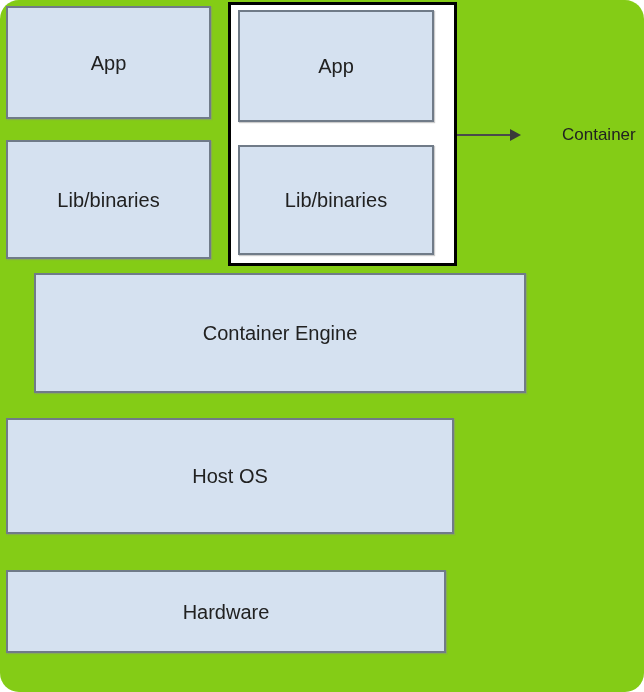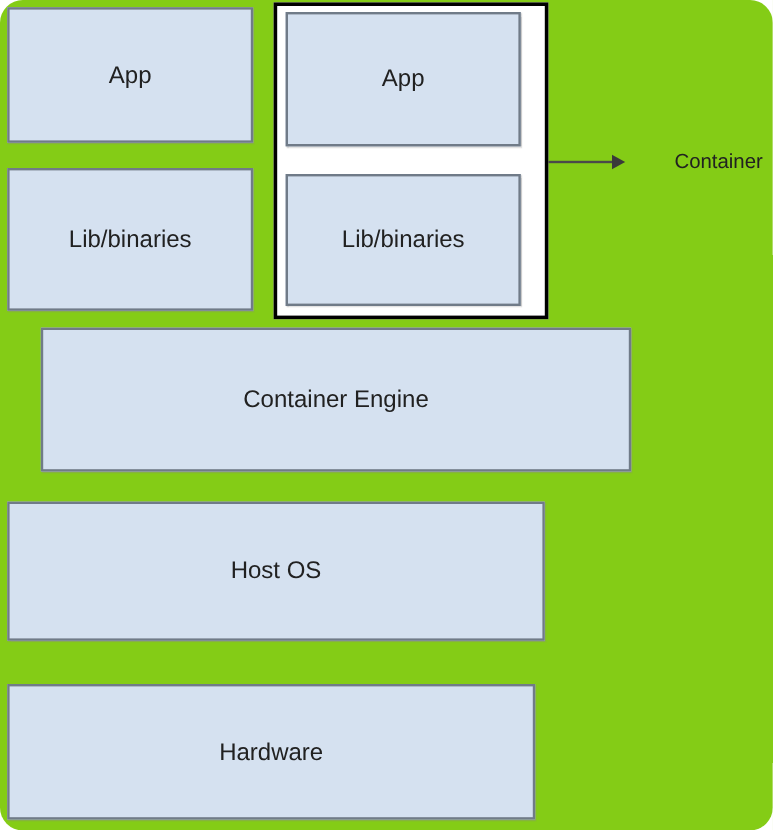--- a/index.html
+++ b/index.html
@@ -40,21 +40,21 @@
     left: 228px; top: 2px;
     width: 229px; height: 264px;
     border: 3px solid #000000;
     background: #ffffff;
   }
   .box-ct-app { left: 7px; top: 5px;   width: 196px; height: 112px; }
   .box-ct-lib { left: 7px; top: 140px; width: 196px; height: 110px; }
   
   .box-engine   { left: 6px; top: 273px; width: 492px; height: 120px; margin-left: 28px; }
   .box-hostos   { left: 6px; top: 418px; width: 448px; height: 116px; }
-  .box-hardware { left: 6px; top: 570px; width: 440px; height: 113px; }
+  .box-hardware { left: 6px; top: 570px; width: 440px; height: 83px; }
   
   .arrow-line {
     position: absolute;
     left: 457px; top: 134px;
     width: 54px; height: 2px;
     background: #4a4a4a;
   }
   .arrow-head {
     position: absolute;
     left: 510px; top: 129px;

